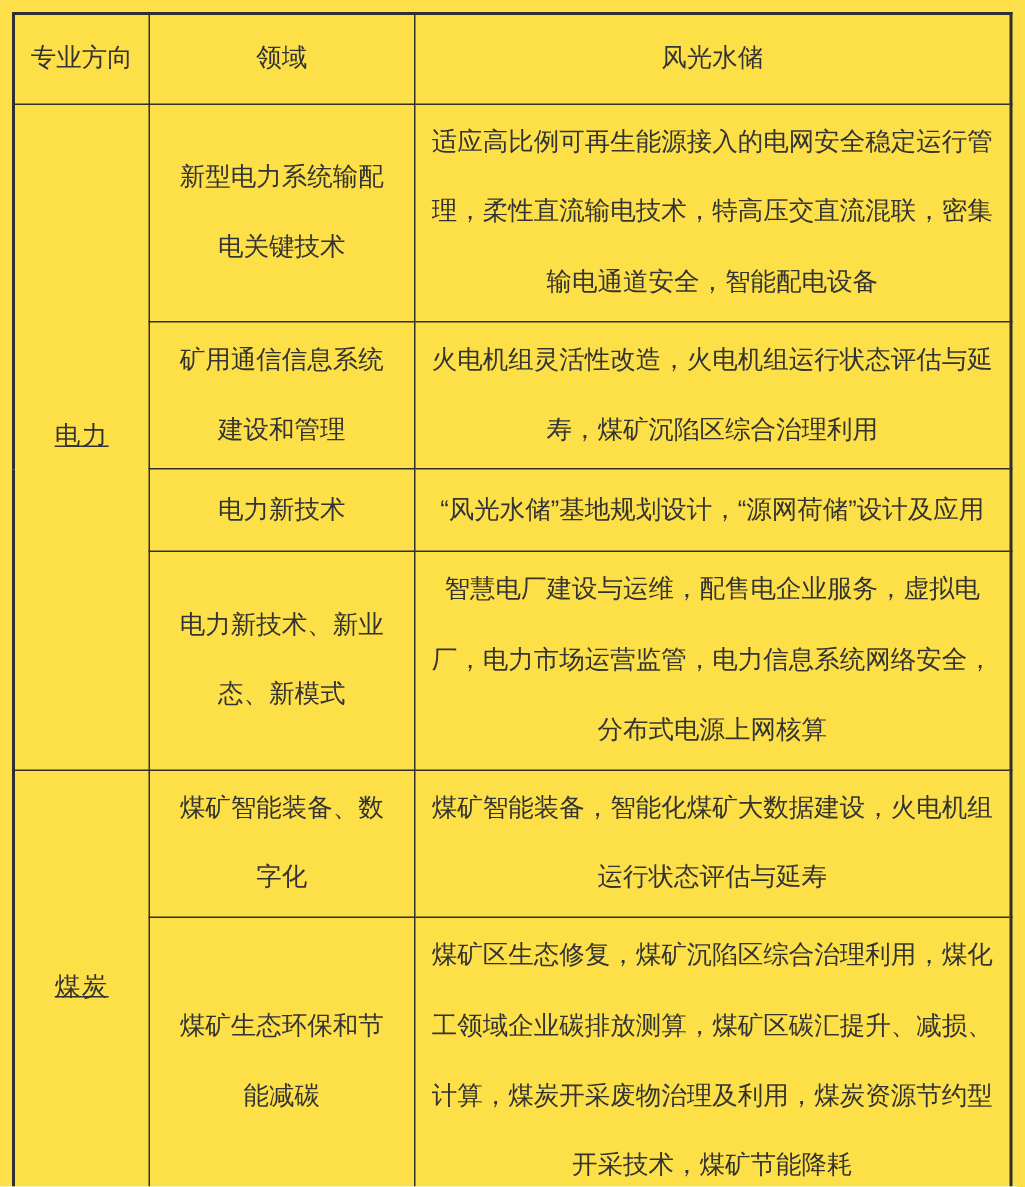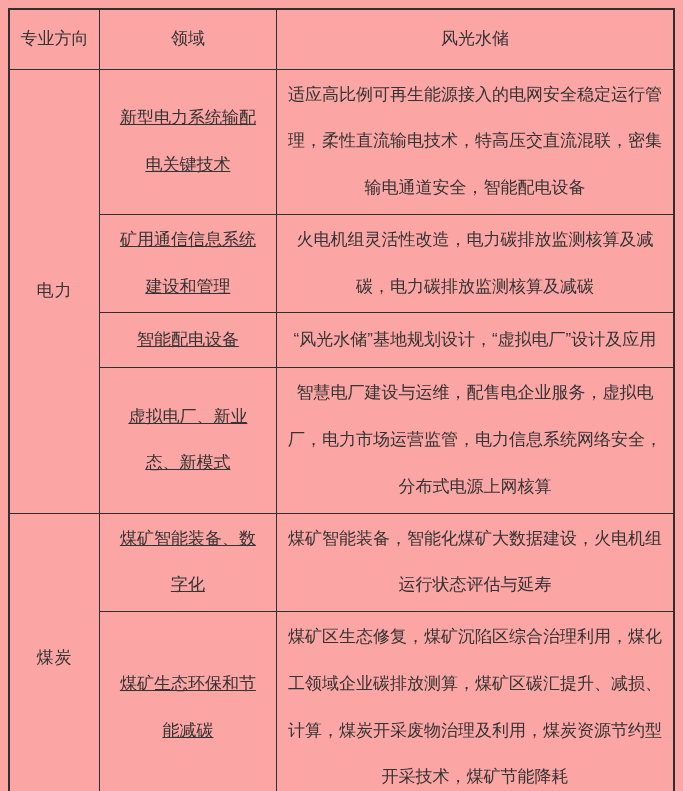--- a/index.html
+++ b/index.html
@@ -6,21 +6,21 @@
     margin: 0;
     padding: 0;
     background: #ffffff;
     font-family: "Liberation Sans", "DejaVu Sans", sans-serif;
   }
   .page {
     width: 683px;
     height: 791px;
     box-sizing: border-box;
     padding: 8px;
-    background: #fca5a5;
+    background: #fde047;
     overflow: hidden;
   }
   table.spec-table {
     width: 100%;
     height: 100%;
     border-collapse: collapse;
     table-layout: fixed;
     border: 2px solid #2f2f2f;
   }
   .spec-table th,
@@ -37,24 +37,24 @@
   }
   .spec-table th {
     line-height: 1.4;
     height: 60px;
   }
   .spec-table td {
     line-height: 2.75;
   }
   td.direction-cell {
     letter-spacing: 1px;
+    text-decoration: underline;
   }
   td.field-cell {
     padding: 2px 14px;
-    text-decoration: underline;
   }
   td.focus-cell {
     padding: 2px 9px;
   }
   tr.r1 { height: 143px; }
   tr.r2 { height: 97px; }
   tr.r3 { height: 55px; }
   tr.r4 { height: 140px; }
   tr.r5 { height: 95px; }
   tr.r6 { height: 183px; }
@@ -77,28 +77,28 @@
       </tr>
     </thead>
     <tbody>
       <tr class="r1">
         <td rowspan="4" class="direction-cell">电力</td>
         <td class="field-cell">新型电力系统输配电关键技术</td>
         <td class="focus-cell">适应高比例可再生能源接入的电网安全稳定运行管理，柔性直流输电技术，特高压交直流混联，密集输电通道安全，智能配电设备</td>
       </tr>
       <tr class="r2">
         <td class="field-cell">矿用通信信息系统建设和管理</td>
-        <td class="focus-cell">火电机组灵活性改造，电力碳排放监测核算及减碳，电力碳排放监测核算及减碳</td>
+        <td class="focus-cell">火电机组灵活性改造，火电机组运行状态评估与延寿，煤矿沉陷区综合治理利用</td>
       </tr>
       <tr class="r3">
-        <td class="field-cell">智能配电设备</td>
-        <td class="focus-cell">“风光水储”基地规划设计，“虚拟电厂”设计及应用</td>
+        <td class="field-cell">电力新技术</td>
+        <td class="focus-cell">“风光水储”基地规划设计，“源网荷储”设计及应用</td>
       </tr>
       <tr class="r4">
-        <td class="field-cell">虚拟电厂、新业态、新模式</td>
+        <td class="field-cell">电力新技术、新业态、新模式</td>
         <td class="focus-cell">智慧电厂建设与运维，配售电企业服务，虚拟电厂，电力市场运营监管，电力信息系统网络安全，分布式电源上网核算</td>
       </tr>
       <tr class="r5">
         <td rowspan="2" class="direction-cell">煤炭</td>
         <td class="field-cell">煤矿智能装备、数字化</td>
         <td class="focus-cell">煤矿智能装备，智能化煤矿大数据建设，火电机组运行状态评估与延寿</td>
       </tr>
       <tr class="r6">
         <td class="field-cell">煤矿生态环保和节能减碳</td>
         <td class="focus-cell">煤矿区生态修复，煤矿沉陷区综合治理利用，煤化工领域企业碳排放测算，煤矿区碳汇提升、减损、计算，煤炭开采废物治理及利用，煤炭资源节约型开采技术，煤矿节能降耗</td>

